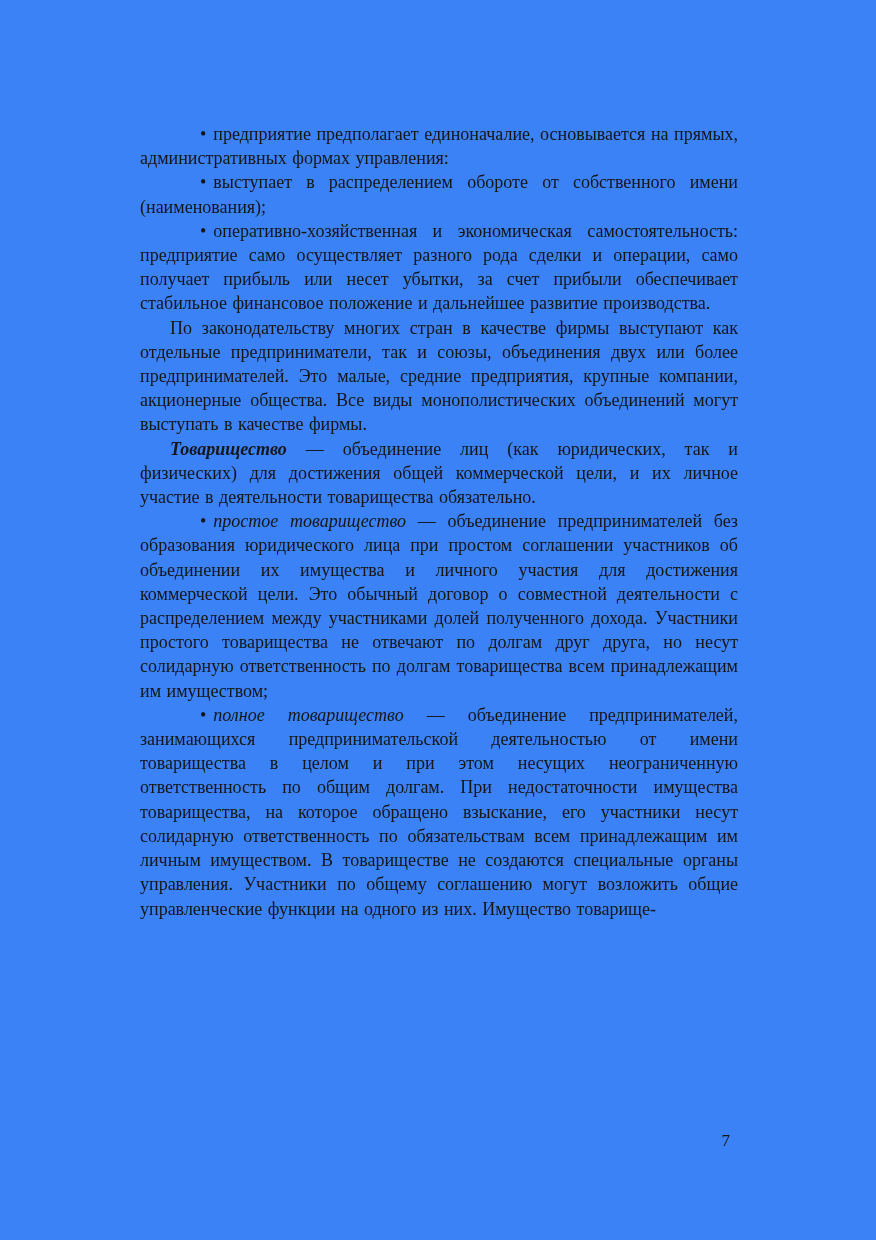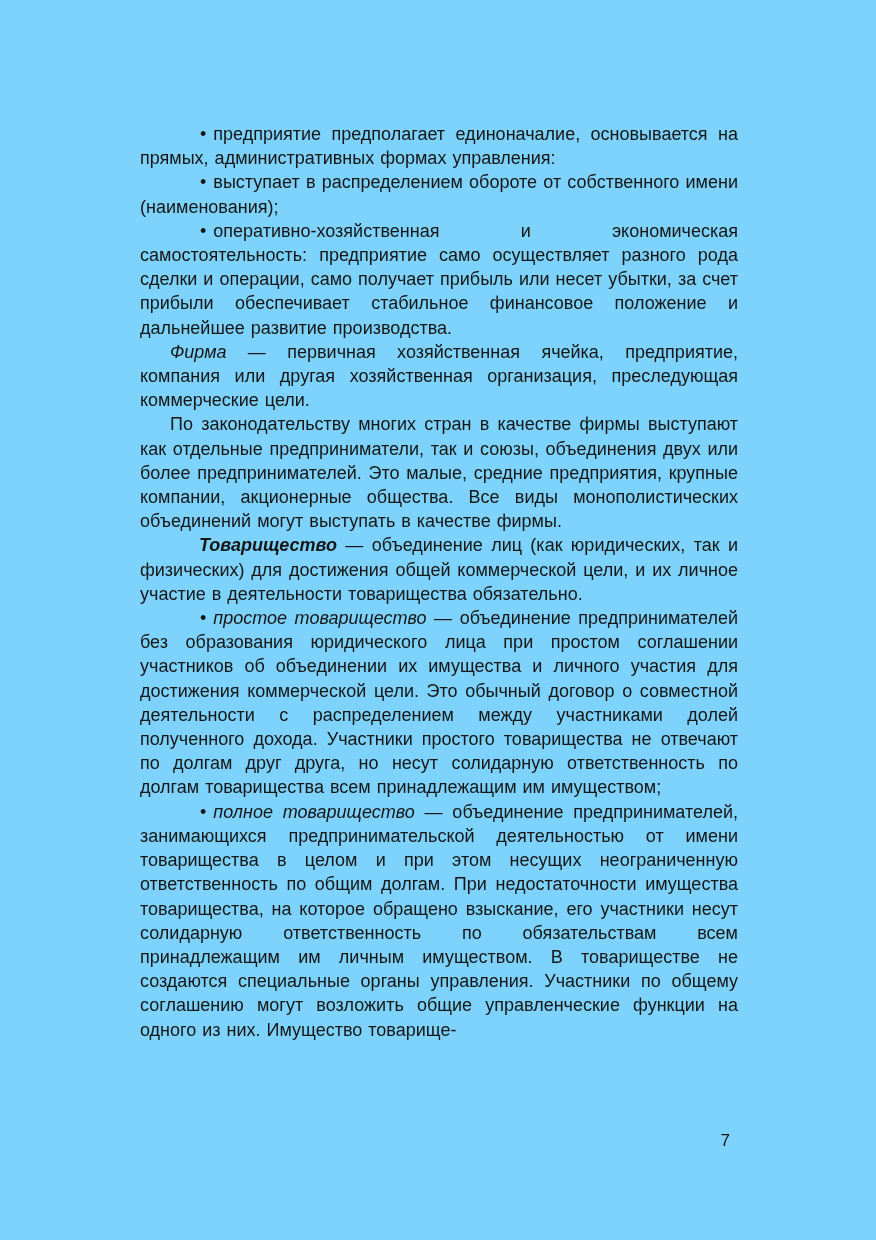--- a/index.html
+++ b/index.html
@@ -4,23 +4,23 @@
 <style>
   html, body {
     margin: 0;
     padding: 0;
     background: #ffffff;
   }
   .page {
     position: relative;
     width: 876px;
     height: 1240px;
-    background: #7dd3fc;
+    background: #3b82f6;
     overflow: hidden;
-    font-family: Liberation Sans, sans-serif;
+    font-family: Liberation Serif, serif;
     color: #161616;
   }
   .text-block {
     position: absolute;
     left: 140px;
     top: 122px;
     width: 598px;
     font-size: 18px;
     line-height: 24.2px;
     text-align: justify;
@@ -33,21 +33,20 @@
   .bullet-mark {
     display: inline-block;
     padding-right: 7px;
   }
   .lead-italic {
     font-style: italic;
   }
   .lead-bold-italic {
     font-style: italic;
     font-weight: bold;
-    margin-left: 29px;
   }
   .page-number {
     position: absolute;
     top: 1131px;
     right: 146px;
     font-size: 17px;
     color: #161616;
   }
 </style>
 </head>
@@ -61,23 +60,20 @@
     </p>
 
     <p class="para">
       <span class="bullet-mark">•</span><span>выступает в распределением обороте от собственного имени (наименования);</span>
     </p>
 
     <p class="para">
       <span class="bullet-mark">•</span><span>оперативно-хозяйственная и экономическая самостоятельность: предприятие само осуществляет разного рода сделки и операции, само получает прибыль или несет убытки, за счет прибыли обеспечивает стабильное финансовое положение и дальнейшее развитие производства.</span>
     </p>
 
-    <p class="para">
-      <span class="lead-italic">Фирма</span><span> — первичная хозяйственная ячейка, предприятие, компания или другая хозяйственная организация, преследующая коммерческие цели.</span>
-    </p>
 
     <p class="para">
       <span>По законодательству многих стран в качестве фирмы выступают как отдельные предприниматели, так и союзы, объединения двух или более предпринимателей. Это малые, средние предприятия, крупные компании, акционерные общества. Все виды монополистических объединений могут выступать в качестве фирмы.</span>
     </p>
 
     <p class="para">
       <span class="lead-bold-italic">Товарищество</span><span> — объединение лиц (как юридических, так и физических) для достижения общей коммерческой цели, и их личное участие в деятельности товарищества обязательно.</span>
     </p>
 
 

